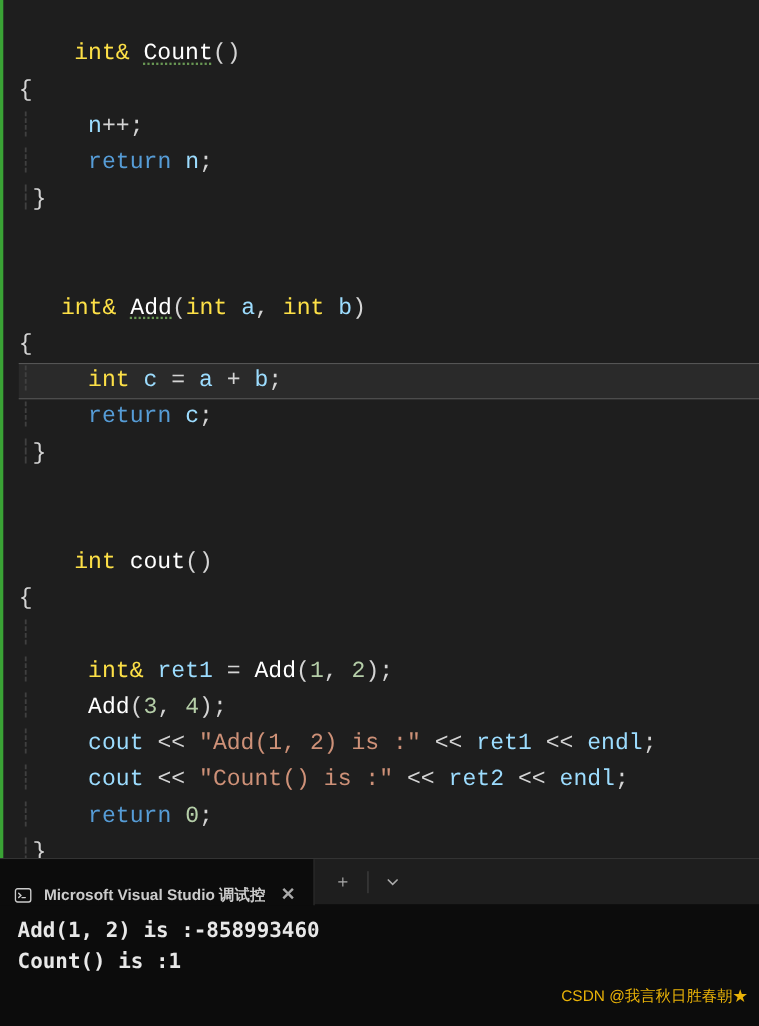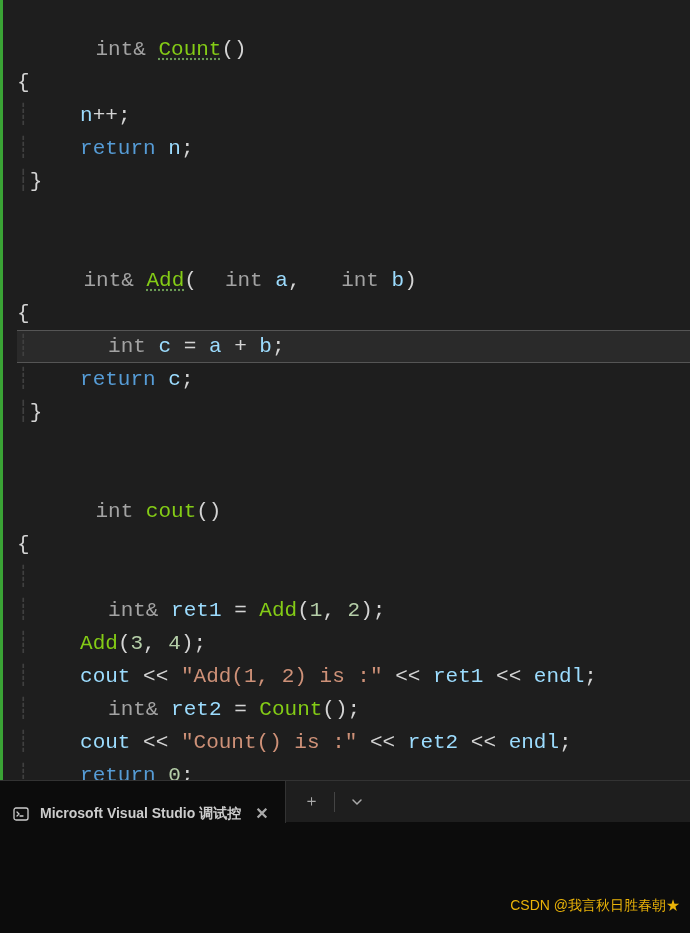--- a/index.html
+++ b/index.html
@@ -30,22 +30,22 @@
       background: #2a2a2a;
       border-top: 1px solid #555;
       border-bottom: 1px solid #555;
       position: absolute;
       left: 14px;
       right: 0;
       height: 33px;
       z-index: 0;
     }
     .kw { color: #569cd6; }
-    .type { color: #a3a3a3; margin-left: 28px; }
-    .fn { color: #84cc16; }
+    .type { color: #fde047; }
+    .fn { color: #ffffff; }
     .param { color: #9cdcfe; }
     .var { color: #9cdcfe; }
     .num { color: #b5cea8; }
     .str { color: #ce9178; }
     .op { color: #d4d4d4; }
     .punc { color: #d4d4d4; }
     .brace { color: #d4d4d4; }
     .squiggle { text-decoration: underline dotted #6a9955; text-underline-offset: 3px; }
 
     .terminal-area {
@@ -155,21 +155,20 @@
   <div class="code-line" style="padding-left:14px;"><span class="indent-guide">┆</span><span class="brace">}</span></div>
   <div class="code-line">&nbsp;</div>
 
   <div class="code-line" style="padding-left:14px;">
     <span class="type">int</span> <span class="fn">cout</span><span class="punc">()</span></div>
   <div class="code-line" style="padding-left:14px;"><span class="brace">{</span></div>
   <div class="code-line" style="padding-left:14px;"><span class="indent-guide">┊</span></div>
   <div class="code-line" style="padding-left:14px;"><span class="indent-guide">┊    </span><span class="type">int&amp;</span> <span class="var">ret1</span> <span class="op">=</span> <span class="fn">Add</span><span class="punc">(</span><span class="num">1</span><span class="punc">, </span><span class="num">2</span><span class="punc">);</span></div>
   <div class="code-line" style="padding-left:14px;"><span class="indent-guide">┊    </span><span class="fn">Add</span><span class="punc">(</span><span class="num">3</span><span class="punc">, </span><span class="num">4</span><span class="punc">);</span></div>
   <div class="code-line" style="padding-left:14px;"><span class="indent-guide">┊    </span><span class="var">cout</span> <span class="op">&lt;&lt;</span> <span class="str">"Add(1, 2) is :"</span> <span class="op">&lt;&lt;</span> <span class="var">ret1</span> <span class="op">&lt;&lt;</span> <span class="var">endl</span><span class="punc">;</span></div>
-  <div class="code-line" style="padding-left:14px;"><span class="indent-guide">┊    </span><span class="type">int&amp;</span> <span class="var">ret2</span> <span class="op">=</span> <span class="fn">Count</span><span class="punc">();</span></div>
   <div class="code-line" style="padding-left:14px;"><span class="indent-guide">┊    </span><span class="var">cout</span> <span class="op">&lt;&lt;</span> <span class="str">"Count() is :"</span> <span class="op">&lt;&lt;</span> <span class="var">ret2</span> <span class="op">&lt;&lt;</span> <span class="var">endl</span><span class="punc">;</span></div>
   <div class="code-line" style="padding-left:14px;"><span class="indent-guide">┊    </span><span class="kw">return</span> <span class="num">0</span><span class="punc">;</span></div>
   <div class="code-line" style="padding-left:14px;"><span class="indent-guide">┆</span><span class="brace">}</span></div>
 </div>
 
 <div class="terminal-area">
   <div class="tab-bar">
     <div class="tab">
       <span class="tab-icon">
         <svg width="16" height="16" viewBox="0 0 16 16">
@@ -183,14 +182,18 @@
     <div class="tab-actions">
       <div class="act-btn">＋</div>
       <div class="divider"></div>
       <div class="act-btn">
         <svg width="12" height="12" viewBox="0 0 12 12">
             <path d="M2 4l4 4 4-4" stroke="#aaa" stroke-width="1.5" fill="none" stroke-linecap="round"></path>
           </svg>
       </div>
     </div>
   </div>
+  <div class="terminal-output">
+    <div>Add(1, 2) is :-858993460</div>
+    <div>Count() is :1</div>
+  </div>
   <div class="watermark">CSDN @我言秋日胜春朝★</div>
 </div>
 
 </body></html>

